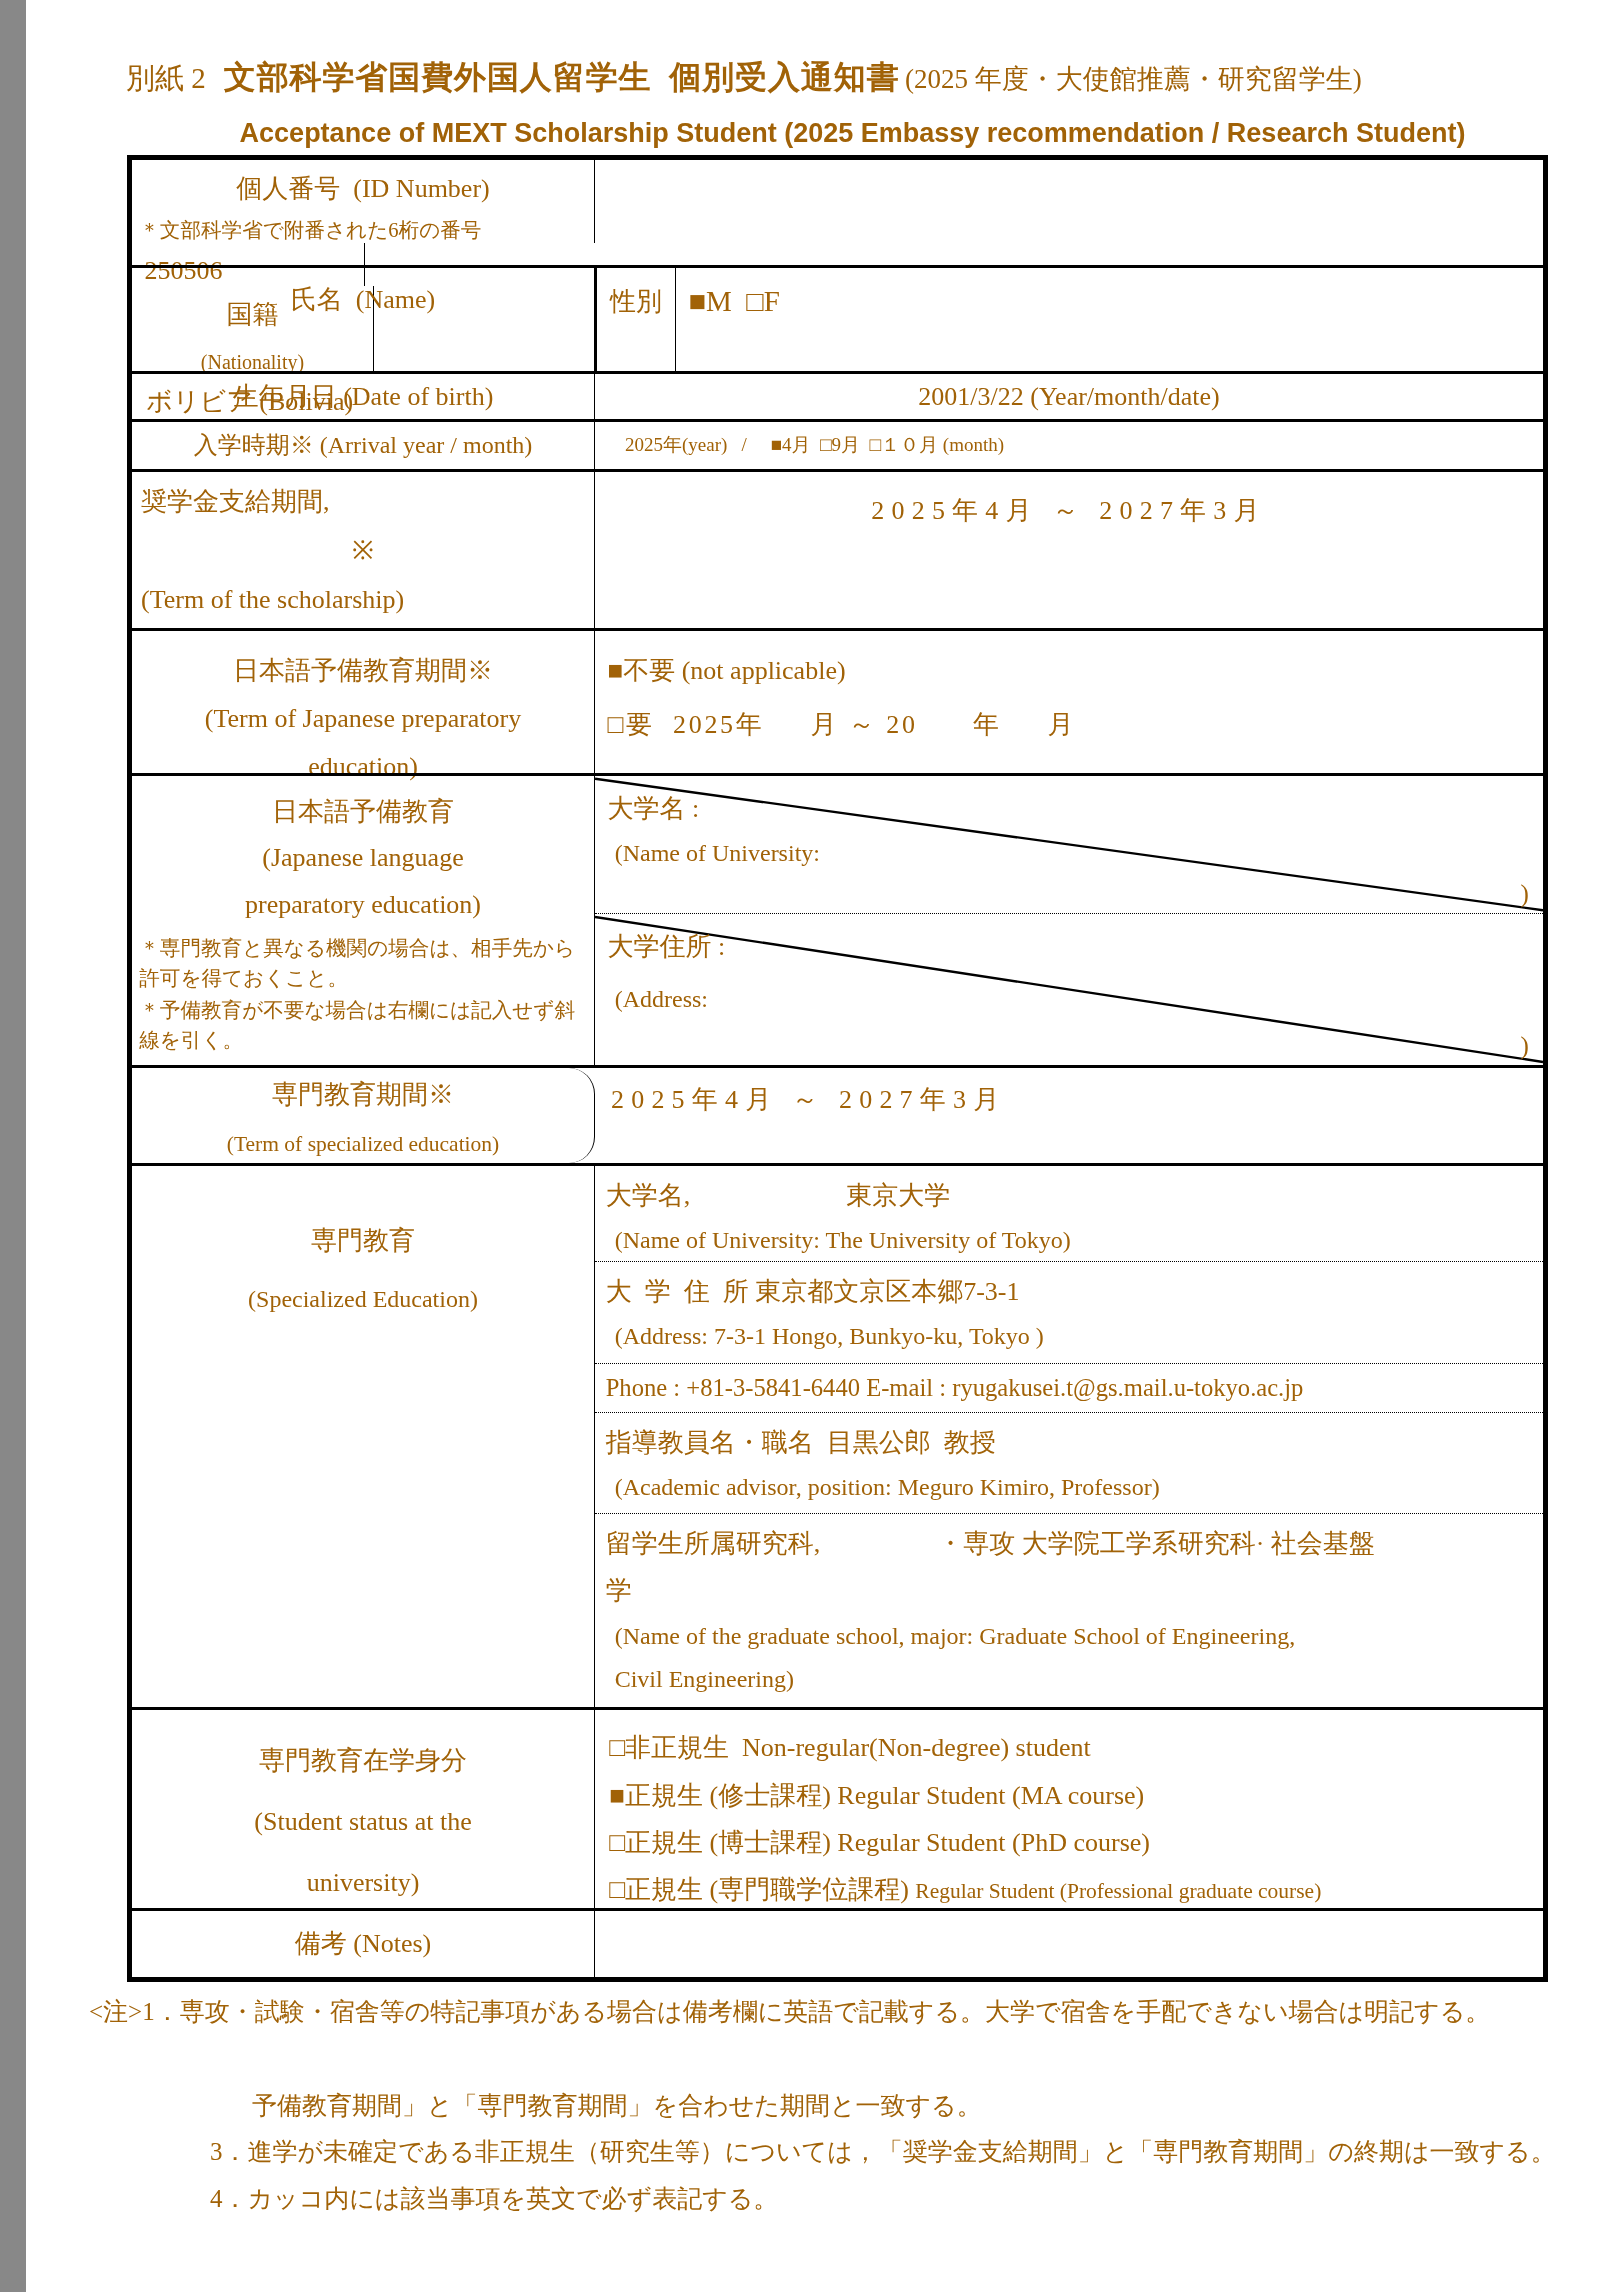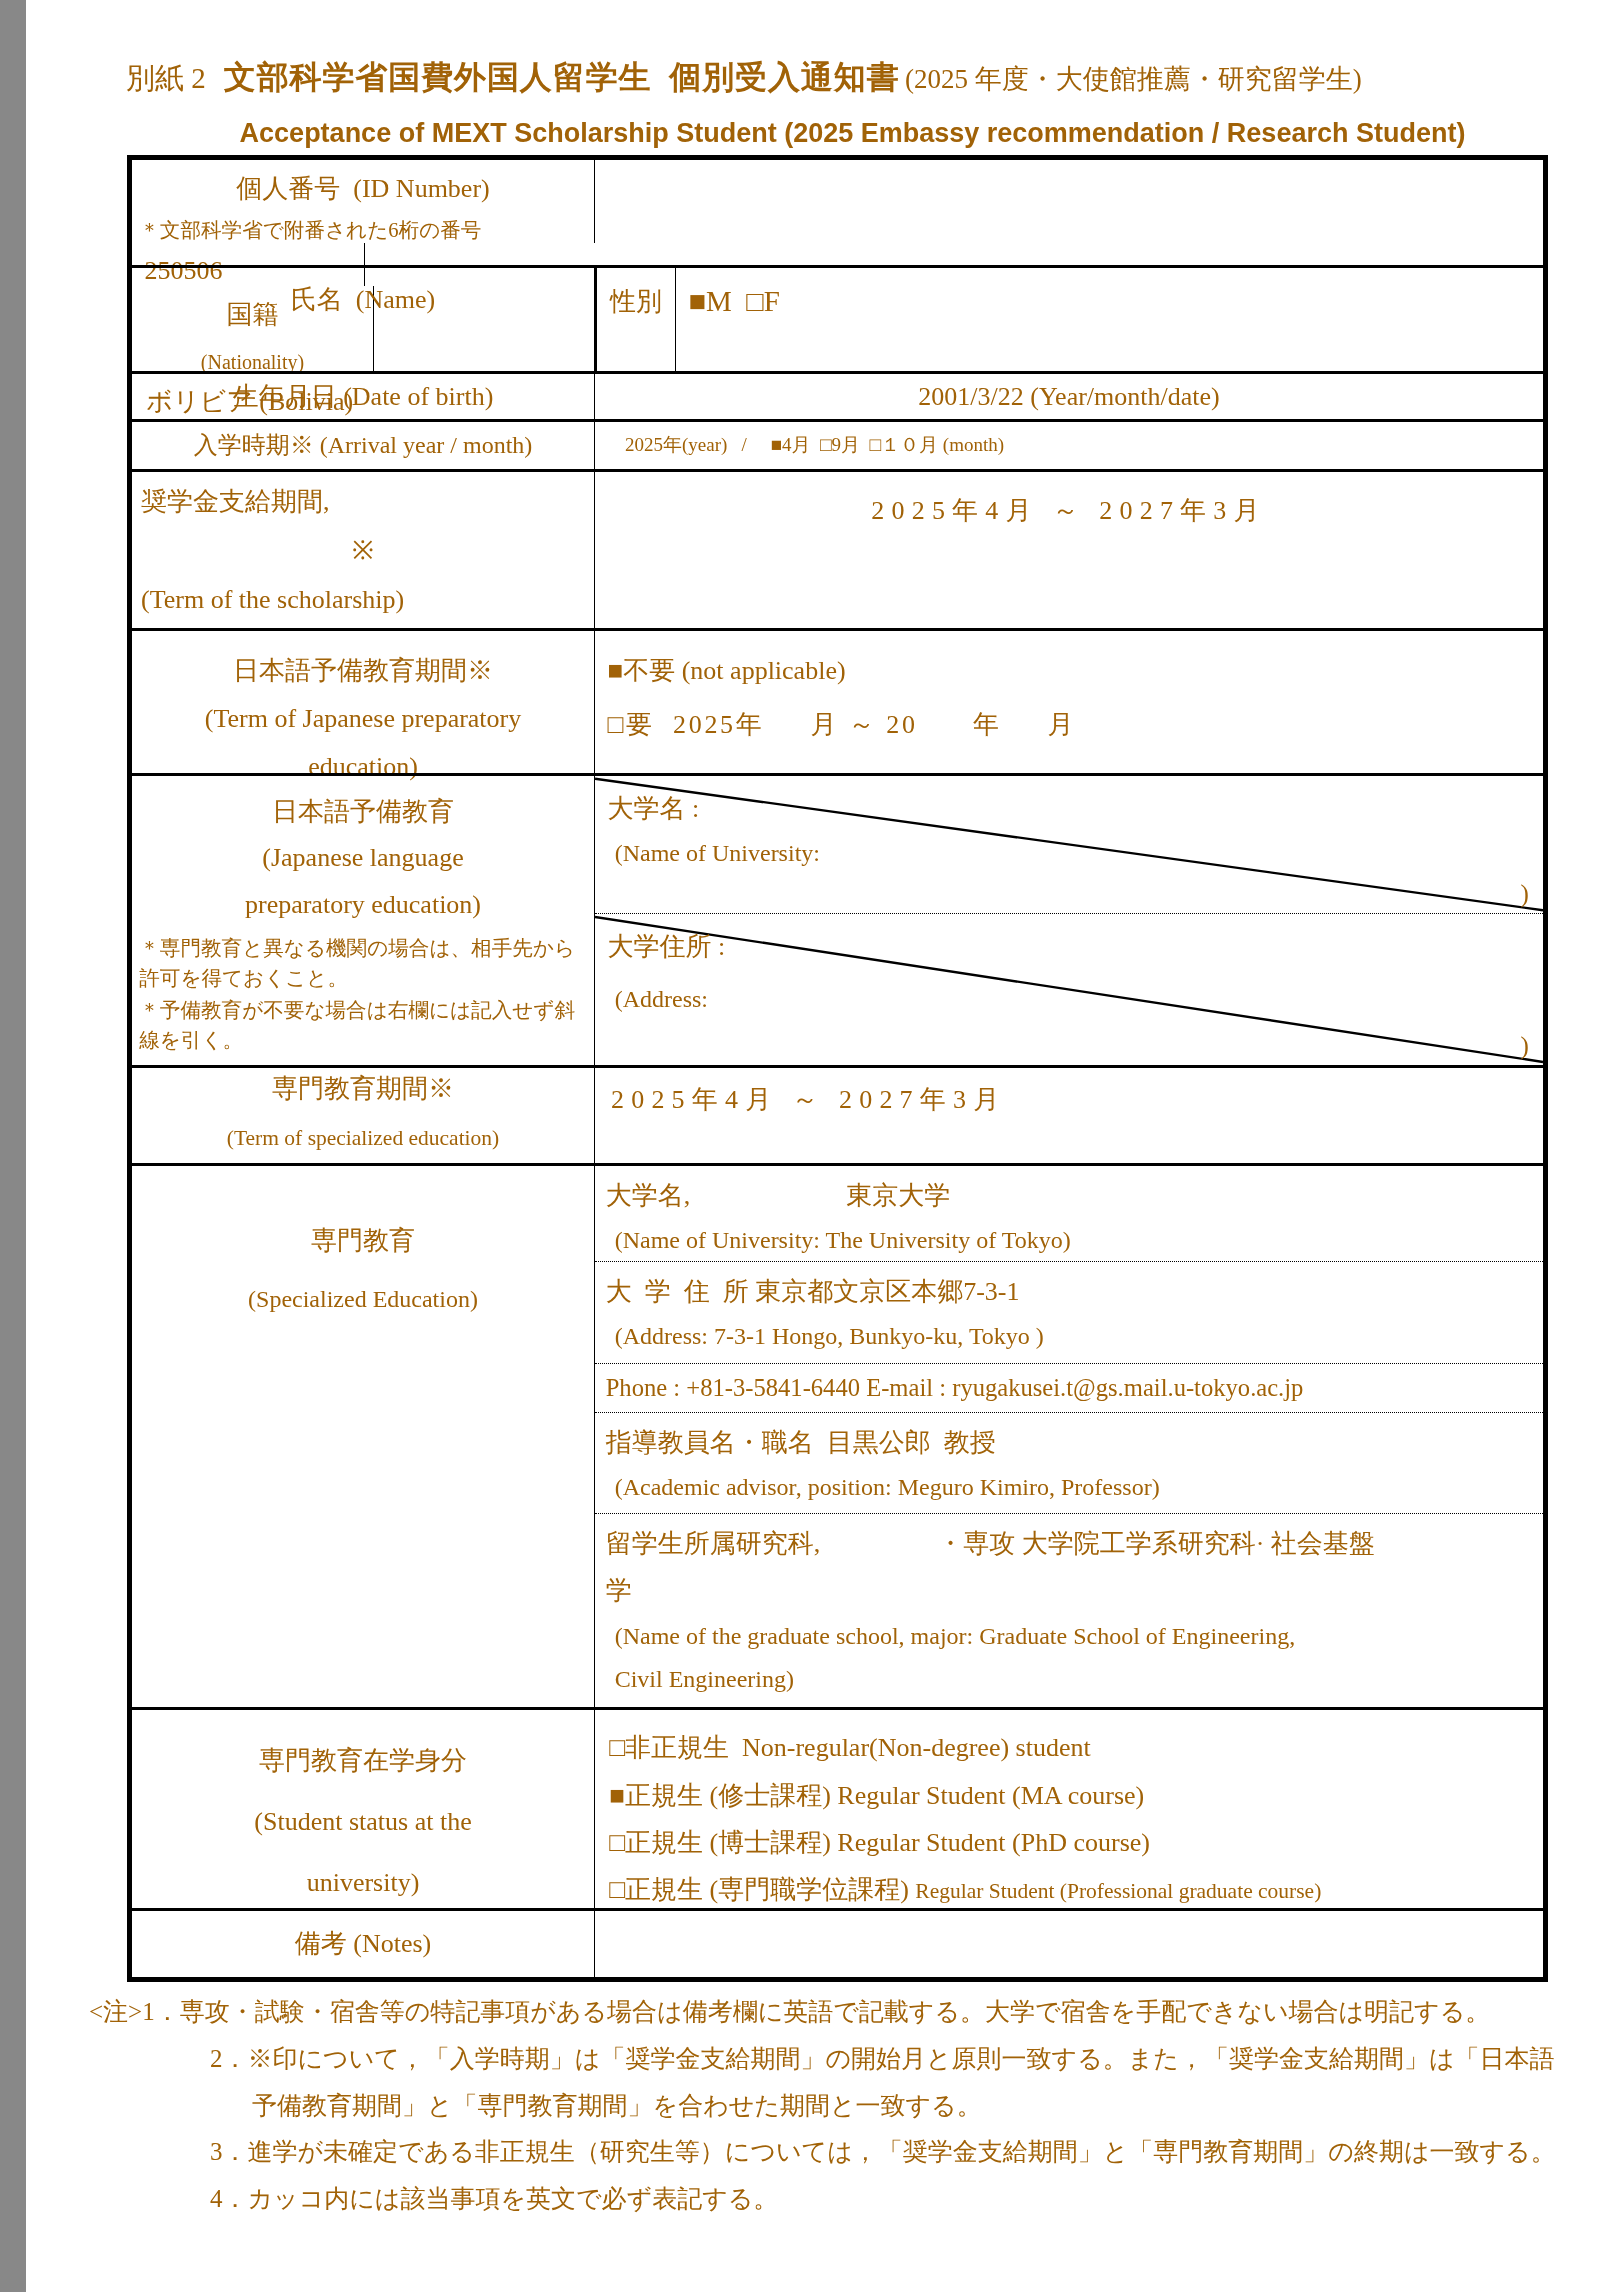--- a/index.html
+++ b/index.html
@@ -88,21 +88,21 @@
   .subdiag { position:relative; box-sizing:border-box; }
   .subdiag.s1 { height:137px; }
   .subdiag.s2 { flex:1; border-top:1.8px dotted #000; }
   .subdiag .jp { position:absolute; left:12.5px; top:17px; }
   .subdiag .en { position:absolute; left:19.7px; top:56%; transform:translateY(-50%); font-size:24px; }
   .subdiag .close { position:absolute; right:14.3px; bottom:3.6px; font-size:25px; }
   .diag { position:absolute; left:0; top:0; width:100%; height:100%; }
 
   
   .r8 { height:98px; }
-  .r8 .lcell { padding-top:5px; }
+  .r8 .lcell { padding-top:11px;border-radius:26px; }
   .r8 .l2 { font-size:21.5px; padding-top:21.5px; }
   .r8 .vcell { padding:16px 0 0 16px; letter-spacing:7.2px; }
 
   
   .r9 { height:544px; }
   .r9 .lcell { padding-top:59px; }
   .r9 .lcell .l2 { font-size:24px; padding-top:29px; }
   .r9 .vcell { display:flex; flex-direction:column; }
   .srow { box-sizing:border-box; padding:7.2px 7.2px 0 10.7px; }
   .srow + .srow { border-top:1.8px dotted #000; }
@@ -280,19 +280,18 @@
     </div>
 
     <div class="row r11">
       <div class="cell lcell" data-bind="table.notes_row.label">備考 (Notes)</div>
       <div class="cell vcell"></div>
     </div>
 
   </div>
 
   <div class="fn fn1" data-bind="footnotes.n1">&lt;注&gt;1．専攻・試験・宿舎等の特記事項がある場合は備考欄に英語で記載する。大学で宿舎を手配できない場合は明記する。</div>
-  <div class="fn fn2a" data-bind="footnotes.n2a">2．※印について，「入学時期」は「奨学金支給期間」の開始月と原則一致する。また，「奨学金支給期間」は「日本語</div>
   <div class="fn fn2b" data-bind="footnotes.n2b">予備教育期間」と「専門教育期間」を合わせた期間と一致する。</div>
   <div class="fn fn3" data-bind="footnotes.n3">3．進学が未確定である非正規生（研究生等）については，「奨学金支給期間」と「専門教育期間」の終期は一致する。</div>
   <div class="fn fn4" data-bind="footnotes.n4">4．カッコ内には該当事項を英文で必ず表記する。</div>
 
 </div>
 
 
 </body></html>

